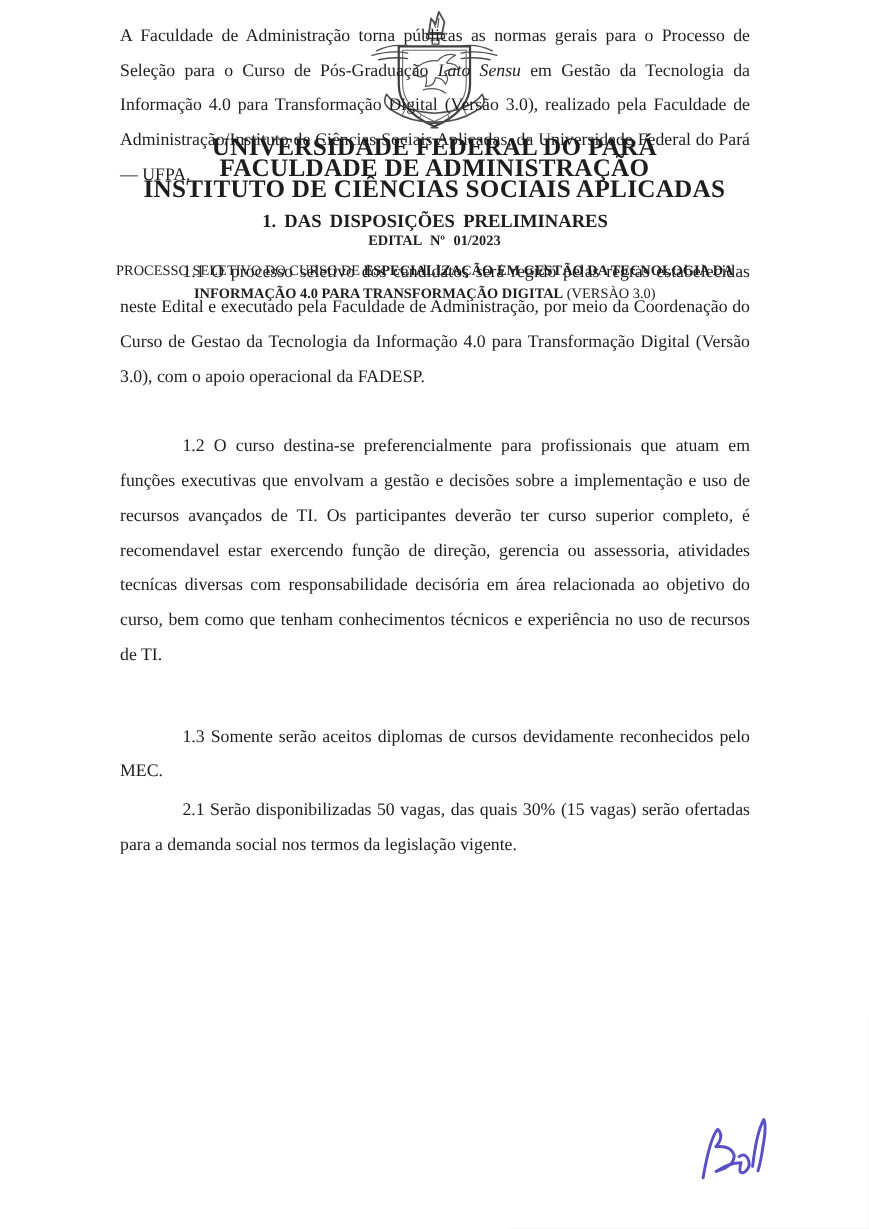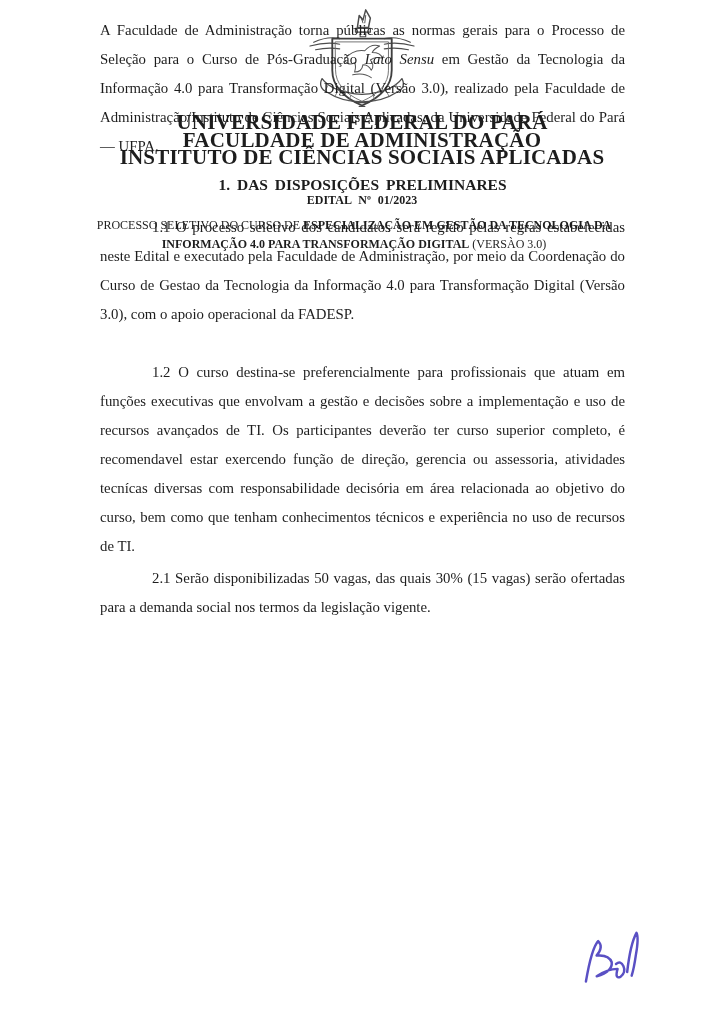--- a/index.html
+++ b/index.html
@@ -129,20 +129,21 @@
 
   <div class="content">
 
     <p class="body-par intro">
       <span>A Faculdade de Administração torna públicas as normas gerais para o Processo de Seleção para o Curso de Pós-Graduação </span><span class="italic">Lato Sensu</span><span> em Gestão da Tecnologia da Informação 4.0 para Transformação Digital (Versão 3.0), realizado pela Faculdade de Administração/Instituto de Ciências Sociais Aplicadas, da Universidade Federal do Pará — UFPA.</span>
     </p>
 
     <h2 class="sec-heading sec-1">1. DAS DISPOSIÇÕES PRELIMINARES</h2>
     <p class="body-par indent p11">1.1 O processo seletivo dos candidatos será regido pelas regras estabelecidas neste Edital e executado pela Faculdade de Administração, por meio da Coordenação do Curso de Gestao da Tecnologia da Informação 4.0 para Transformação Digital (Versão 3.0), com o apoio operacional da FADESP.</p>
     <p class="body-par indent p12">1.2 O curso destina-se preferencialmente para profissionais que atuam em funções executivas que envolvam a gestão e decisões sobre a implementação e uso de recursos avançados de TI. Os participantes deverão ter curso superior completo, é recomendavel estar exercendo função de direção, gerencia ou assessoria, atividades tecnícas diversas com responsabilidade decisória em área relacionada ao objetivo do curso, bem como que tenham conhecimentos técnicos e experiência no uso de recursos de TI.</p>
+    <p class="body-par indent p13">1.3 Somente serão aceitos diplomas de cursos devidamente reconhecidos pelo MEC.</p>
 
     <p class="body-par indent p21">2.1 Serão disponibilizadas 50 vagas, das quais 30% (15 vagas) serão ofertadas para a demanda social nos termos da legislação vigente.</p>
   </div>
 
   <div class="signature">
     <svg viewBox="0 0 80 80" width="82" height="84">
       <path d="M10 54 Q19 22 26 16 Q31 22 23 30 Q35 30 37 38 Q37 47 21 50 Q32 44 42 45 Q38 55 44 53 Q50 49 48 43 Q46 37 41 40 M51 49 Q57 22 64 12 Q66 17 61 34 Q58 46 55 53" fill="none" stroke-width="2.4" stroke-linecap="round" stroke-linejoin="round" stroke="#5a50c4"></path>
     </svg>
   </div>
 

